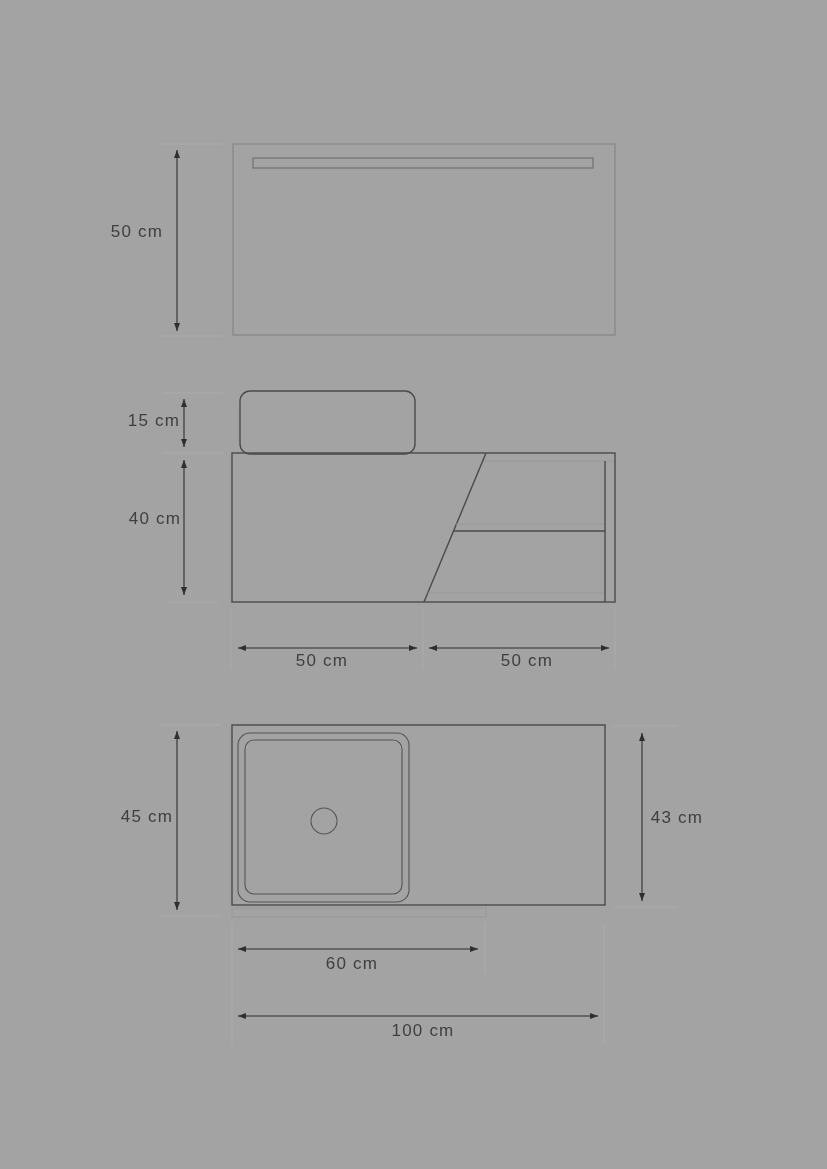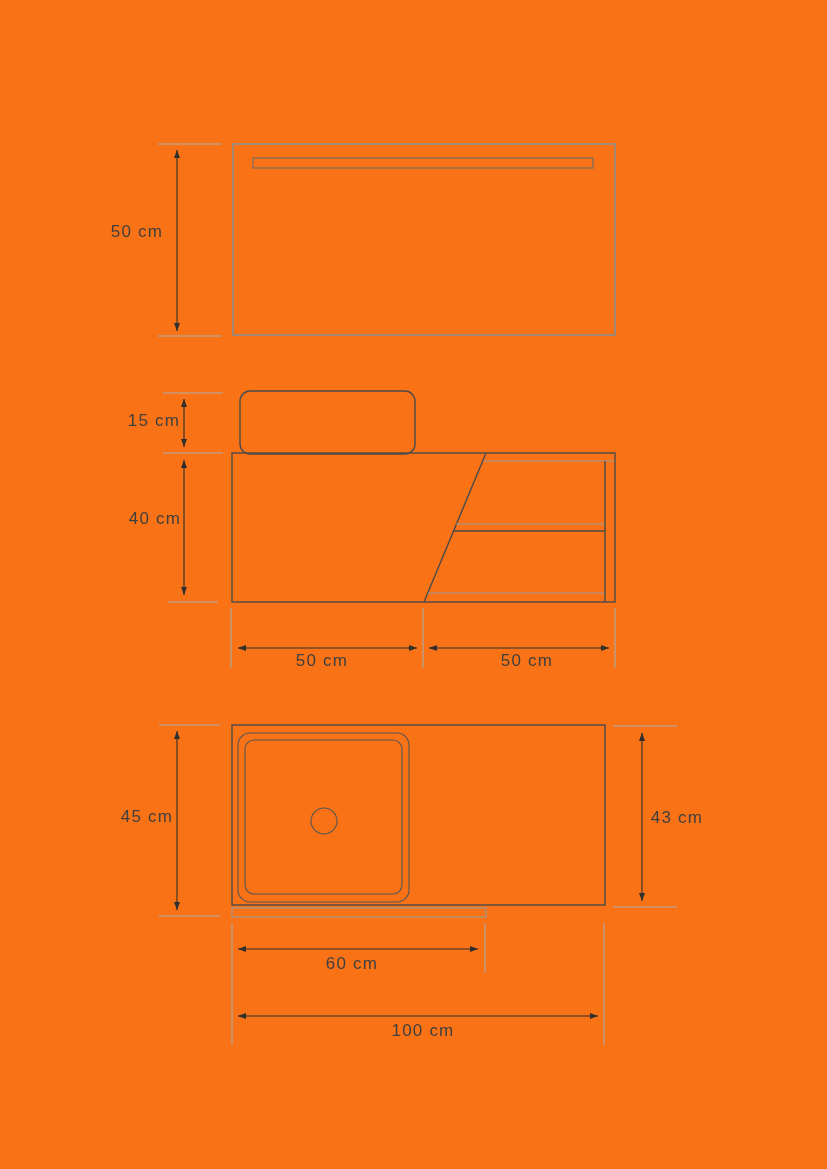--- a/index.html
+++ b/index.html
@@ -4,21 +4,21 @@
 <style>
   html, body {
     margin: 0;
     padding: 0;
     background: #ffffff;
   }
   .page {
     position: relative;
     width: 827px;
     height: 1169px;
-    background: #f97316;
+    background: #a3a3a3;
     font-family: "Liberation Sans", sans-serif;
   }
   svg { display: block; }
 
   
   .shape-gray   { fill: none; stroke: #8d8d8d; stroke-width: 1.6; }
   .shape-mid    { fill: none; stroke: #6e6e6e; stroke-width: 1.1; }
   .shape-dark   { fill: none; stroke: #4a4a4a; stroke-width: 1.4; }
   .shape-thin   { fill: none; stroke: #555555; stroke-width: 1.1; }
   .shape-light  { fill: none; stroke: #9a9a9a; stroke-width: 1.1; }

